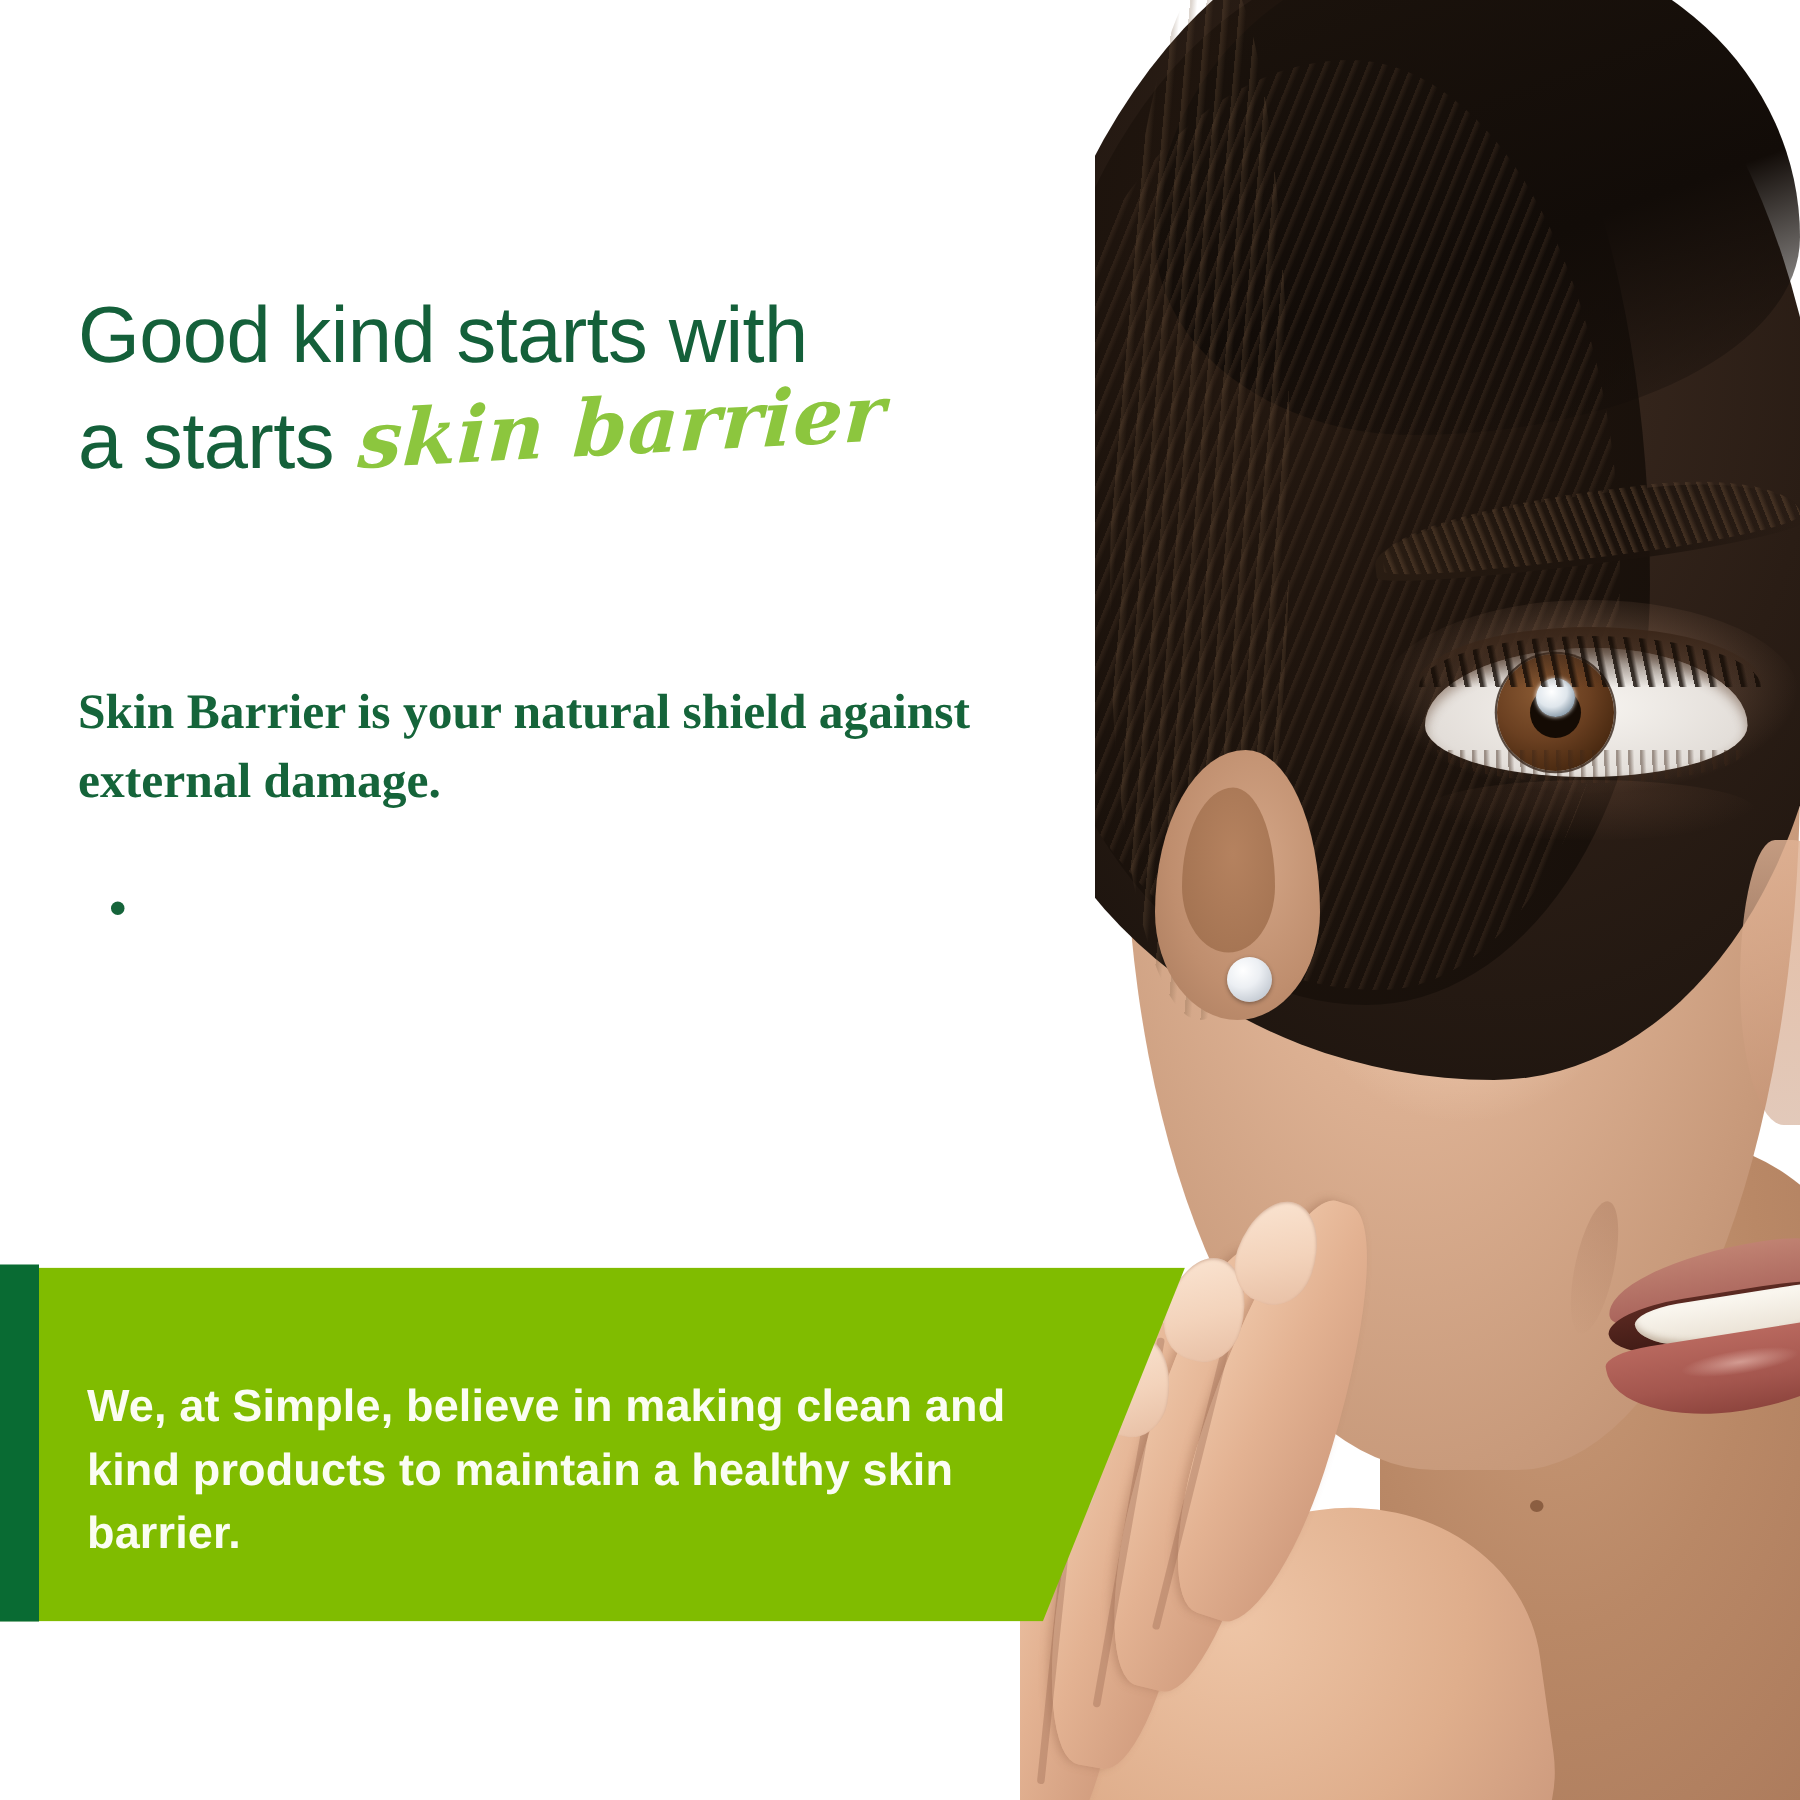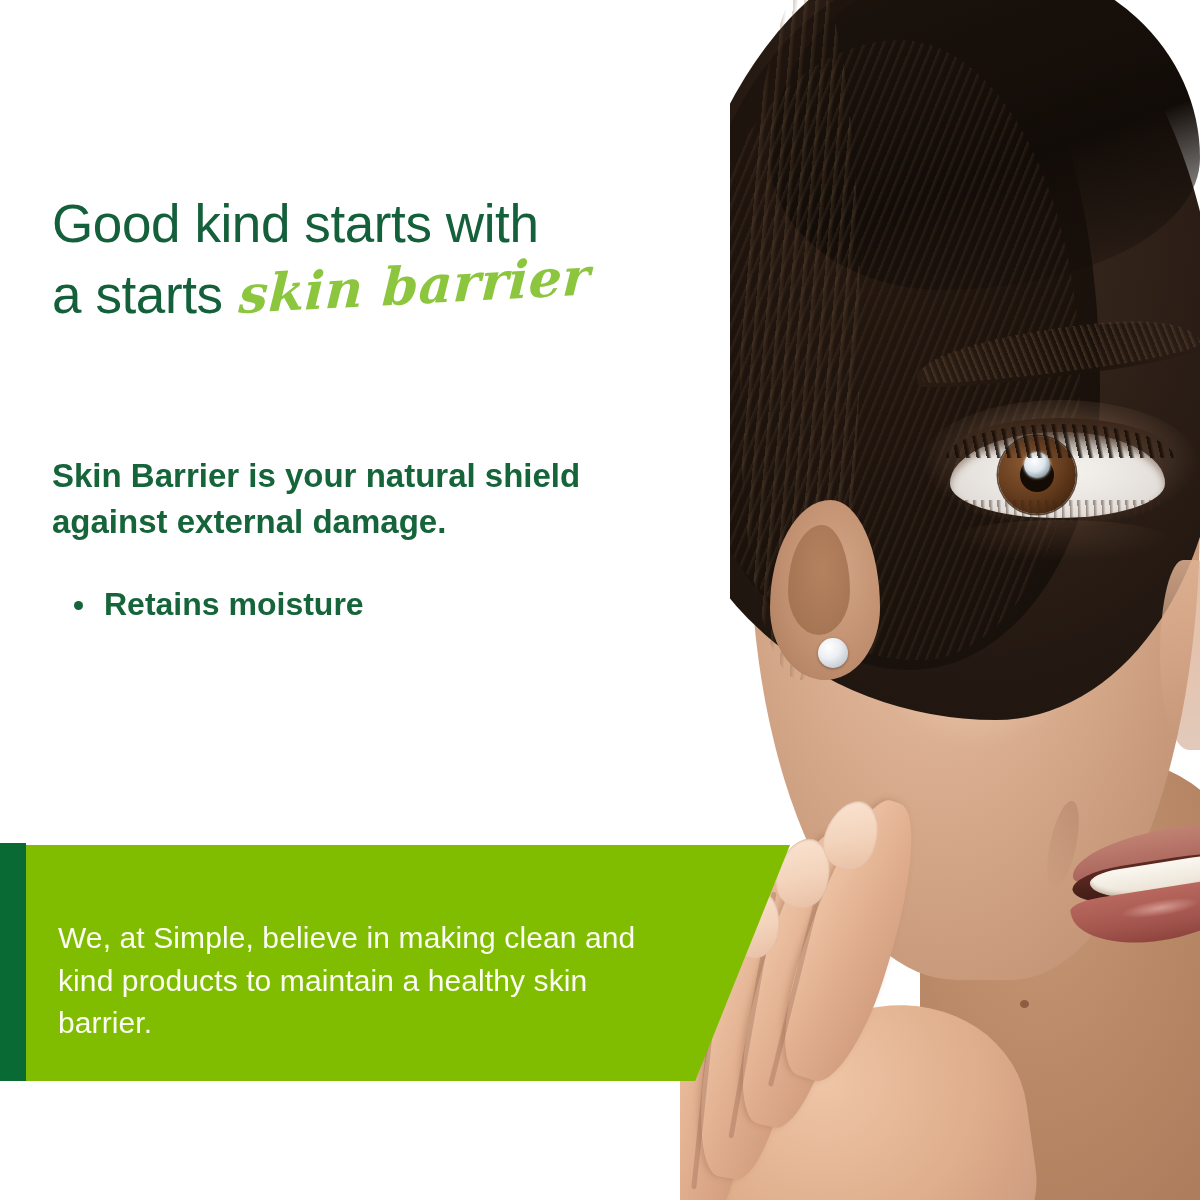--- a/index.html
+++ b/index.html
@@ -145,30 +145,30 @@
   
   .maskL{left:0;top:0;width:110px;height:760px;background:#fff;}
   .maskL2{left:0;top:0;width:60px;height:1200px;background:#fff;}
 
   
   #banner{position:absolute;left:0;top:845px;width:790px;height:236px;}
   #banner .slab{position:absolute;left:0;top:0;width:790px;height:236px;
         background:#80bc00;clip-path:polygon(0 0, 100% 0, 88% 100%, 0 100%);}
   #banner .stripe{position:absolute;left:0;top:-2px;width:26px;height:238px;background:#096b33;}
   #banner .copy{position:absolute;left:58px;top:42px;width:620px;
-        color:#fbfdf3;font-size:30px;line-height:1.42;font-weight:400;letter-spacing:.1px;}
+        color:#fbfdf3;font-size:30px;line-height:1.42;font-weight:700;letter-spacing:.1px;}
 
   
   #headline{position:absolute;left:52px;top:152px;width:690px;
         color:#14603a;font-size:53px;line-height:1.35;font-weight:400;letter-spacing:-.4px;}
   #headline .script{font-family:"DejaVu Serif",serif;font-style:italic;font-weight:700;
         color:#8cc63e;font-size:52px;letter-spacing:.5px;
         display:inline-block;transform:rotate(-3deg) skewX(-6deg);transform-origin:left bottom;}
   #subhead{position:absolute;left:52px;top:420px;width:650px;
-        color:#15643a;font-size:33px;line-height:1.38;font-weight:700;}
+        color:#15643a;font-size:33px;line-height:1.38;font-weight:700;font-family:Liberation Serif, serif;}
   #bullets{position:absolute;left:70px;top:588px;width:520px;list-style:none;margin:0;padding:0;}
   #bullets li{color:#15643a;font-size:32px;font-weight:700;line-height:1.0;
         margin:0 0 44px 0;padding-left:34px;position:relative;}
   #bullets li .dot{position:absolute;left:4px;top:13px;width:9px;height:9px;
         border-radius:50%;background:#15643a;}
 </style>
 </head>
 <body>
 
 <div id="stage">
@@ -230,21 +230,20 @@
   <h1 id="headline">
     <span>Good kind starts with</span><br>
     <span>a starts </span><span class="script">skin barrier</span>
   </h1>
 
   <p id="subhead">Skin Barrier is your natural shield against external damage.</p>
 
   <ul id="bullets">
     <li>
       <span class="dot"></span>
-      <span>Retains moisture</span>
     </li>
   </ul>
 
   <div id="banner">
     <div class="slab"></div>
     <div class="stripe"></div>
     <p class="copy">We, at Simple, believe in making clean and kind products to maintain a healthy skin barrier.</p>
   </div>
 
 </div>

